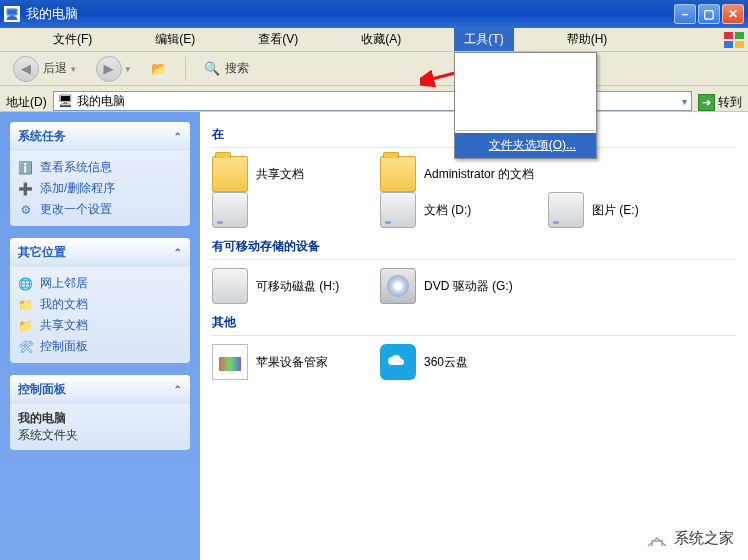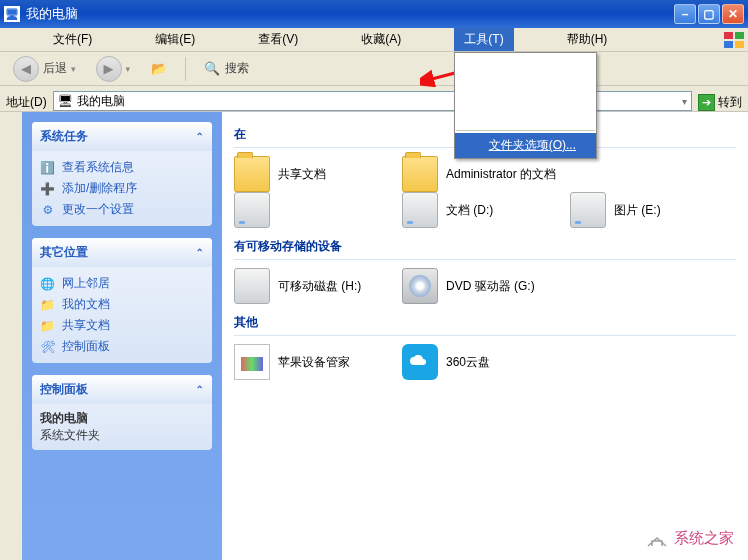--- a/index.html
+++ b/index.html
@@ -34,21 +34,21 @@
   .tico { width: 18px; height: 18px; display:inline-flex; align-items:center; justify-content:center; font-size: 13px; }
 
   
   .addrbar { height: 26px; background: #ece9d8; border-bottom: 1px solid #c9c7b9; display: flex; align-items: flex-end; padding: 0 6px; gap: 6px; font-size: 12px; }
   .addrinput { flex: 1; height: 20px; background: #fff; border: 1px solid #7f9db9; display: flex; align-items: center; padding: 0 4px; gap: 4px; }
   .addrinput input { border: none; outline: none; flex: 1; font-size: 12px; }
   .gobtn { display:flex; align-items:center; gap:3px; }
   .goicon { width:17px; height:17px; background:#3caa3c; border:1px solid #2a842a; display:flex; align-items:center; justify-content:center; color:#fff; font-size:11px; }
 
   
-  .main { display: flex; height: calc(560px - 28px - 24px - 34px - 26px); padding-left: 22px; }
+  .main { display: flex; height: calc(560px - 28px - 24px - 34px - 26px); }
 
   
   .sidebar { width: 200px; background: linear-gradient(#6f9eea,#7aa9f0); padding: 10px; overflow: hidden; font-size: 12px; display:flex; flex-direction:column; gap:12px; }
   .panel { background: linear-gradient(#eef3fb,#d8e5f7); border-radius: 4px; overflow: hidden; }
   .panel-h { background: linear-gradient(#fff,#d8e5f7); color: #235bbf; font-weight: bold; padding: 6px 8px; display:flex; align-items:center; justify-content:space-between; }
   .panel-h .chev { color:#466cc3; font-size:10px; }
   .panel-b { padding: 6px 8px; }
   .srow { display:flex; align-items:center; gap:6px; color:#235bbf; padding:2px 0; }
   .srow .si { width:16px; height:16px; display:inline-flex; align-items:center; justify-content:center; font-size:12px; color:#3c7de0; }
   .detail-b { color:#333; }
@@ -70,21 +70,21 @@
   .ic-dvd:before { content:""; position:absolute; left:6px; top:6px; width:22px; height:22px; border-radius:50%; background: radial-gradient(#fff 20%, #c7d4e4 40%, #9cb4d8 70%); }
   .ic-removable { background: linear-gradient(#f5f5f5,#cfd3d6); border:1px solid #a9aeb3; border-radius:3px; }
   .ic-app { background:#fff; border:1px solid #bfbfbf; position:relative; }
   .ic-app:after{ content:""; position:absolute; left:6px; top:12px; width:22px; height:14px; background: linear-gradient(90deg,#d66,#6d6,#66d); }
   .ic-cloud { background:#1aa6e5; border-radius:6px; display:flex; align-items:center; justify-content:center; }
 
   
   .arrow { position:absolute; left:420px; top:50px; pointer-events:none; }
 
   
-  .watermark { position:absolute; right:14px; bottom:12px; color:#be185d; font-size:15px; opacity:.8; display:flex; align-items:center; gap:6px; }
+  .watermark { position:absolute; right:14px; bottom:12px; color:#000000; font-size:15px; opacity:.8; display:flex; align-items:center; gap:6px; }
 </style>
 </head>
 <body>
 
 <div class="titlebar">
   <span class="app-icon">🖥</span>
   <span class="title">我的电脑</span>
   <div class="winbtns">
     <div class="winbtn min">–</div>
     <div class="winbtn max">▢</div>

